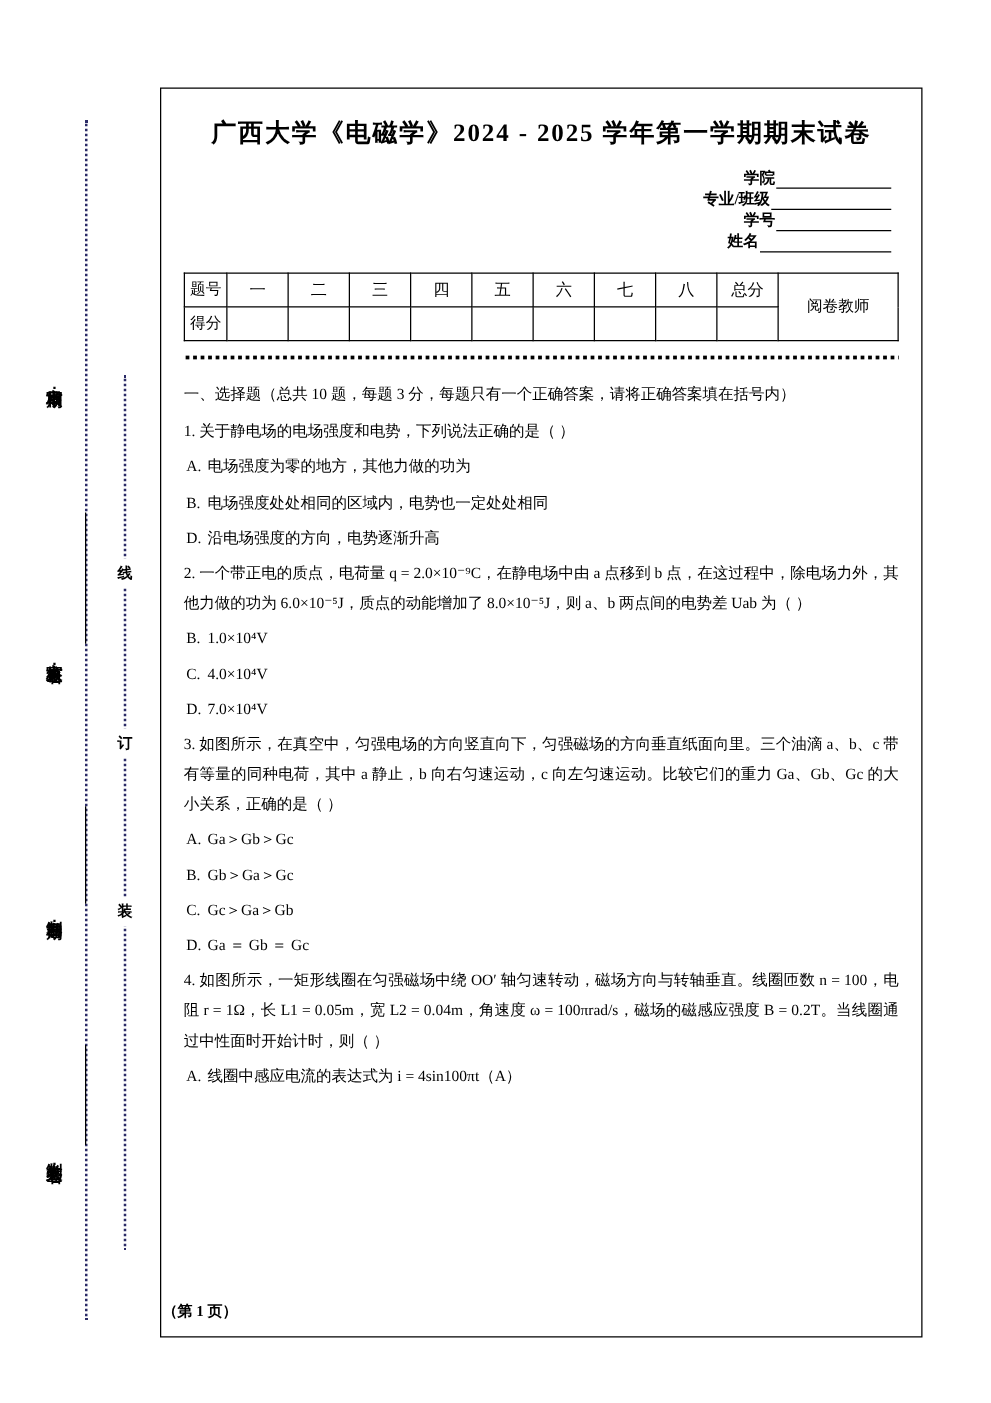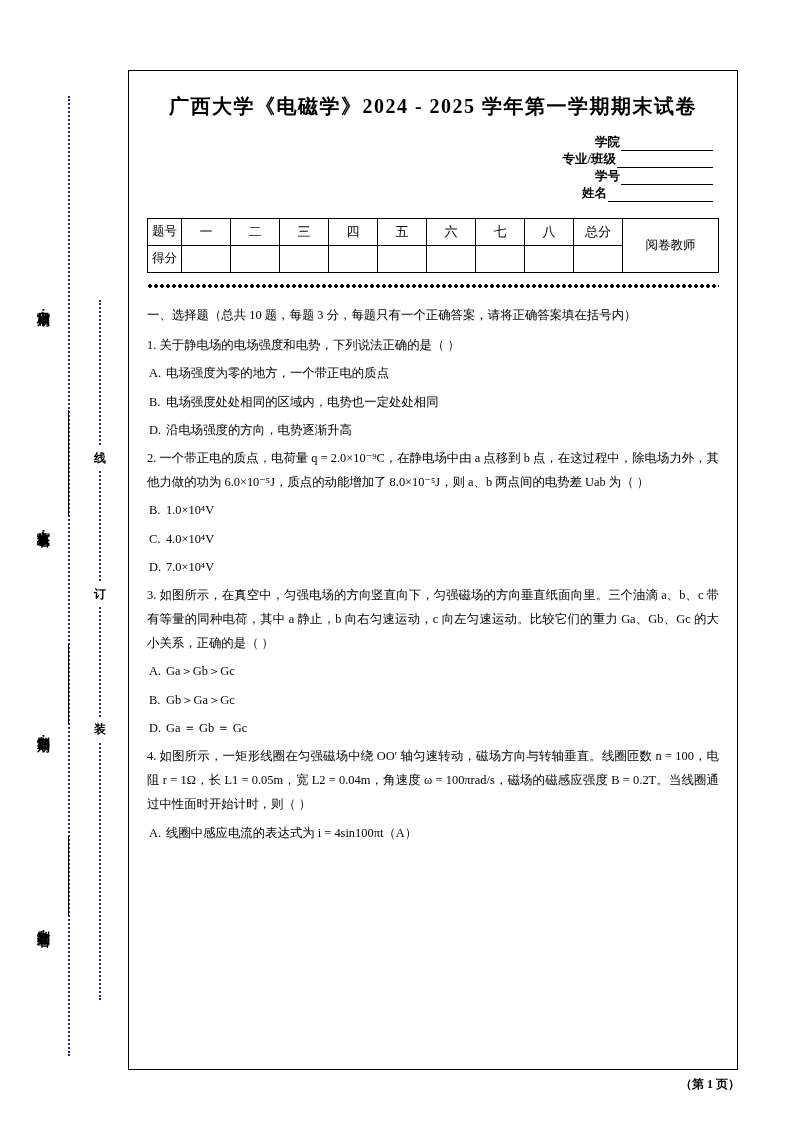--- a/index.html
+++ b/index.html
@@ -155,23 +155,23 @@
   }
   .option {
     margin: 0 0 4px 0;
     padding-left: 2px;
   }
   .opt-letter { display: inline-block; min-width: 17px; }
 
   
   #footer {
     position: absolute;
-    left: 130px; top: 1076px;
+    left: 130px; top: 1041px;
     width: 610px;
-    text-align: right;
+    text-align: left;
     font-size: 12px;
     font-weight: bold;
     font-family: "Liberation Serif", "DejaVu Serif", serif;
   }
 </style>
 </head>
 <body>
 
 <div id="margin-strip">
   <div id="outer-dotted"></div>
@@ -254,21 +254,21 @@
 
   <div id="body-content">
 
     <div class="section-head">一、选择题（总共 10 题，每题 3 分，每题只有一个正确答案，请将正确答案填在括号内）</div>
 
     <div class="question">
       <span>1.</span>
       <span>关于静电场的电场强度和电势，下列说法正确的是（  ）</span>
     </div>
     <div class="option">
-      <span class="opt-letter">A.</span><span>电场强度为零的地方，一个带正电的质点</span>
+      <span class="opt-letter">A.</span><span>电场强度为零的地方，其他力做的功为</span>
     </div>
     <div class="option">
       <span class="opt-letter">B.</span><span>电场强度处处相同的区域内，电势也一定处处相同</span>
     </div>
     <div class="option">
       <span class="opt-letter">D.</span><span>沿电场强度的方向，电势逐渐升高</span>
     </div>
 
     <div class="question">
       <span>2.</span>
@@ -288,20 +288,23 @@
       <span>3.</span>
       <span>如图所示，在真空中，匀强电场的方向竖直向下，匀强磁场的方向垂直纸面向里。三个油滴 a、b、c 带有等量的同种电荷，其中 a 静止，b 向右匀速运动，c 向左匀速运动。比较它们的重力 Ga、Gb、Gc 的大小关系，正确的是（  ）</span>
     </div>
     <div class="option">
       <span class="opt-letter">A.</span><span>Ga＞Gb＞Gc</span>
     </div>
     <div class="option">
       <span class="opt-letter">B.</span><span>Gb＞Ga＞Gc</span>
     </div>
     <div class="option">
+      <span class="opt-letter">C.</span><span>Gc＞Ga＞Gb</span>
+    </div>
+    <div class="option">
       <span class="opt-letter">D.</span><span>Ga ＝ Gb ＝ Gc</span>
     </div>
 
     <div class="question">
       <span>4.</span>
       <span>如图所示，一矩形线圈在匀强磁场中绕 OO′ 轴匀速转动，磁场方向与转轴垂直。线圈匝数 n = 100，电阻 r = 1Ω，长 L1 = 0.05m，宽 L2 = 0.04m，角速度 ω = 100πrad/s，磁场的磁感应强度 B = 0.2T。当线圈通过中性面时开始计时，则（  ）</span>
     </div>
     <div class="option">
       <span class="opt-letter">A.</span><span>线圈中感应电流的表达式为 i = 4sin100πt（A）</span>
     </div>

